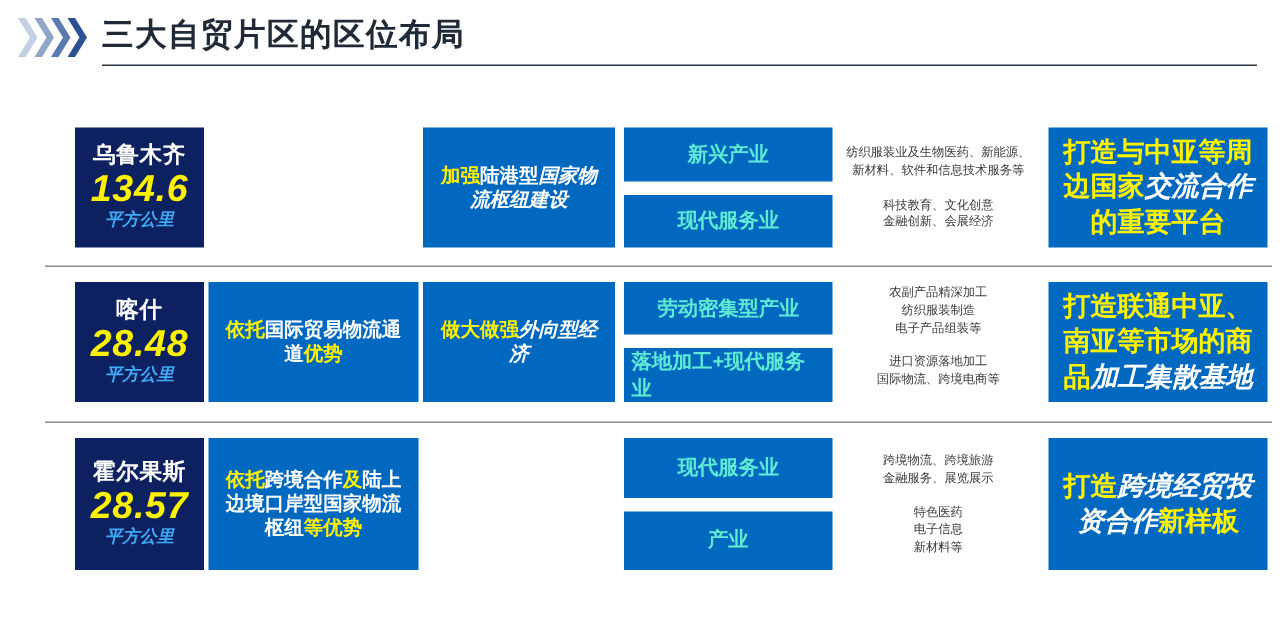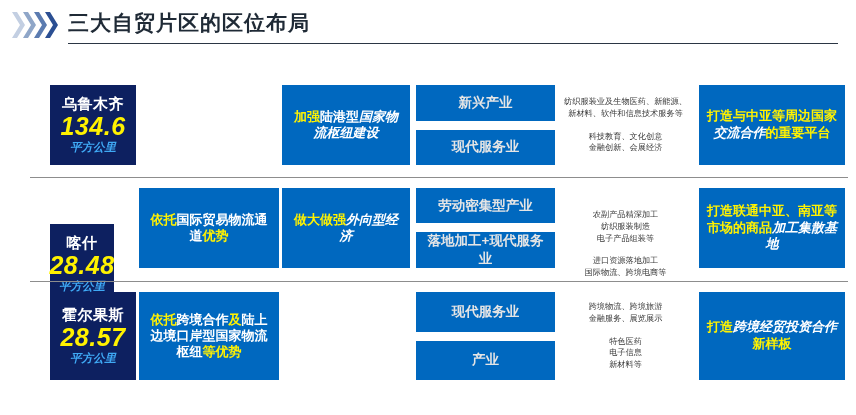--- a/index.html
+++ b/index.html
@@ -127,27 +127,27 @@
   
   .cell-stack {
     position: absolute;
     display: flex;
     flex-direction: column;
     justify-content: center;
     gap: 9px;
   }
   .chip {
     background: #0068bf;
-    color: #e5e5e5;
+    color: #5eead4;
     font-weight: bold;
     font-size: 13.5px;
     display: flex;
     align-items: center;
     justify-content: center;
-    text-align: center;
+    text-align: left;
     box-sizing: border-box;
     padding: 3px 5px;
   }
 
   
   .cell-desc {
     position: absolute;
     display: flex;
     flex-direction: column;
     justify-content: center;
@@ -157,21 +157,21 @@
     font-size: 8.2px;
     line-height: 1.45;
   }
   .desc-blk + .desc-blk { margin-top: 11px; }
 
   
   .cell-goal {
     background: #0068bf;
     color: #fff200;
     font-weight: bold;
-    font-size: 13px;
+    font-size: 18px;
     line-height: 1.3;
     padding: 4px 6px;
   }
 </style>
 </head>
 <body>
 
 <div class="header">
   <div class="chev-group">
     <svg class="chev" viewBox="0 0 13 26">
@@ -214,36 +214,36 @@
           <div>科技教育、文化创意</div>
           <div>金融创新、会展经济</div>
         </div>
       </div>
       <div class="cell cell-goal" style="left: 699px; top: 33px; width: 146px; height: 80px;">
         <div><span class="y">打造与中亚等周边国家</span><span class="w it">交流合作</span><span class="y">的重要平台</span></div>
       </div>
       <div class="row-divider" style="top: 125px;"></div>
     </div>
     <div class="row" style="height: 103px; position: absolute; left: 0px; top: 0px;">
-      <div class="cell cell-city" style="left: 50px; top: 136px; width: 64px; height: 80px; margin-top: 36px;">
+      <div class="cell cell-city" style="left: 50px; top: 136px; width: 86px; height: 80px;">
         <div class="city-name">喀什</div>
         <div class="city-num">28.48</div>
         <div class="city-unit">平方公里</div>
       </div>
       <div class="cell cell-blue" style="left: 139px; top: 136px; width: 140px; height: 80px;">
         <div><span class="y">依托</span><span class="w">国际贸易物流通道</span><span class="y">优势</span></div>
       </div>
       <div class="cell cell-blue" style="left: 282px; top: 136px; width: 128px; height: 80px;">
         <div><span class="y">做大做强</span><span class="w it">外向型经济</span><br></div>
       </div>
       <div class="cell-stack" style="left: 416px; top: 136px; width: 139px; height: 80px;">
         <div class="chip" style="height: 36px;">劳动密集型产业</div>
         <div class="chip" style="height: 36px;">落地加工+现代服务业</div>
       </div>
-      <div class="cell-desc" style="left: 558px; top: 152px; width: 135px; height: 80px;">
+      <div class="cell-desc" style="left: 558px; top: 132px; width: 135px; height: 80px;">
         <div class="desc-blk">
           <div>农副产品精深加工</div>
           <div>纺织服装制造</div>
           <div>电子产品组装等</div>
         </div>
         <div class="desc-blk">
           <div>进口资源落地加工</div>
           <div>国际物流、跨境电商等</div>
         </div>
       </div>

